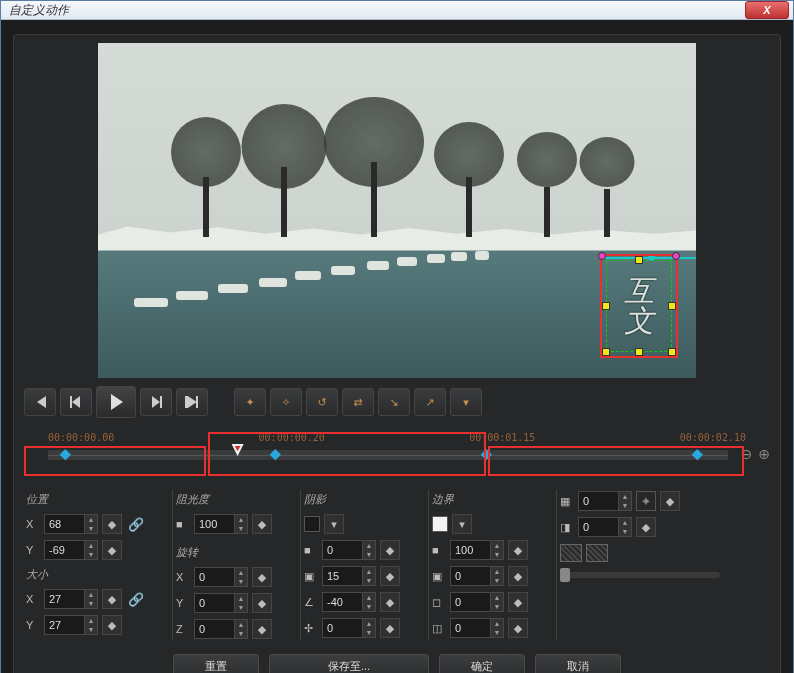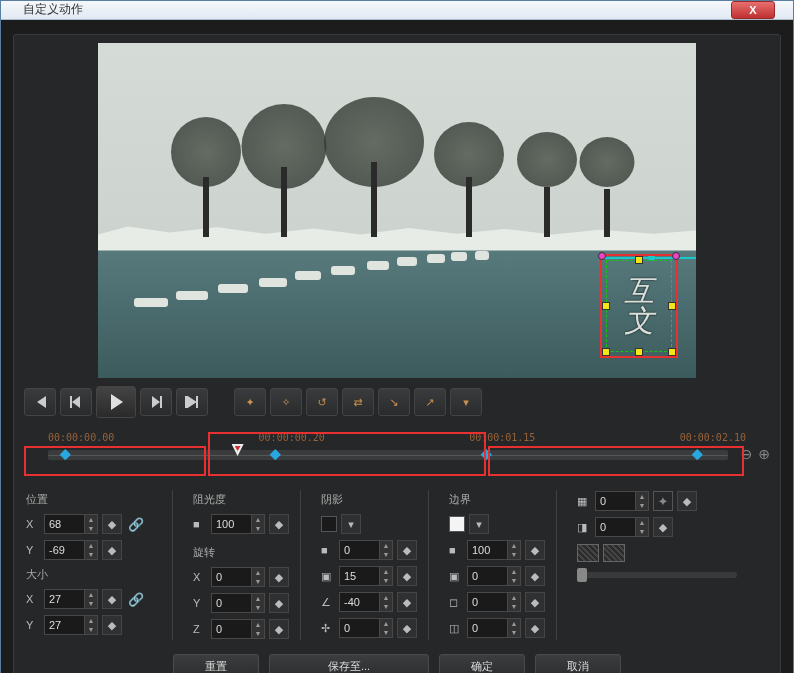--- a/index.html
+++ b/index.html
@@ -1,18 +1,18 @@
 <!DOCTYPE html>
 <html><head>
 <meta charset="utf-8">
 <style>
   * { box-sizing: border-box; margin: 0; padding: 0; }
   body { font-family: "Microsoft YaHei", Arial, sans-serif; font-size: 11px; background: #fff; }
   .window { width: 794px; height: 673px; border: 1px solid #5a7ea0; display: flex; flex-direction: column; }
-  .titlebar { height: 26px; background: linear-gradient(#f5f8fb, #e1e9f3); display: flex; align-items: flex-start; padding: 0 18px; border-bottom: 1px solid #aabbce; }
+  .titlebar { height: 26px; background: linear-gradient(#f5f8fb, #e1e9f3); display: flex; align-items: center; padding: 0 4px; border-bottom: 1px solid #aabbce; font-style: italic; }
   .titlebar .title { flex: 1; color: #333; font-size: 12px; padding-left: 4px; }
   .closebtn { width: 44px; height: 18px; background: linear-gradient(#e87070, #c03030); border: 1px solid #9a2a2a; border-radius: 3px; display:flex; align-items:center; justify-content:center; color:#fff; font-weight:bold; font-size:11px; cursor:pointer; }
   .content { flex: 1; background: #1c1c1c; padding: 14px 12px 10px; display:flex; flex-direction:column; position:relative; }
   .inner-panel { flex:1; background:#262728; border:1px solid #3a3b3c; border-radius:3px; padding:6px 10px 8px; display:flex; flex-direction:column; }
   .preview-row { display:flex; justify-content:center; }
   .preview { width:598px; height:335px; background:#000; margin-top:2px; position:relative; overflow:hidden; }
   .sky { position:absolute; inset:0; background:linear-gradient(#d5dcd8, #cdd4cf 55%, #b4bdb6); }
   .water { position:absolute; left:0; right:0; top:58%; bottom:0; background:linear-gradient(#5a7d7f, #3c5b5d); }
   .snowbank { position:absolute; left:0; right:0; top:50%; height:40px; background:#e8ece7; clip-path:polygon(0 60%,5% 40%,12% 55%,20% 42%,28% 58%,36% 45%,44% 60%,52% 44%,60% 58%,68% 46%,76% 60%,84% 48%,93% 58%,100% 50%,100% 100%,0 100%); }
   .tree { position:absolute; bottom:42%; width:1px; }
@@ -38,23 +38,23 @@
   .tl-labels { display:flex; justify-content:space-between; color:#98623a; font-size:10px; padding:0 24px; font-family:monospace; }
   .tl-track { position:absolute; top:18px; left:24px; right:42px; height:10px; background:#3a3b3c; border-radius:2px; }
   .tl-track::before { content:""; position:absolute; left:0; right:0; top:50%; height:1px; background:#555; }
   .kf { position:absolute; top:0; width:8px; height:8px; background:#28a8e0; transform:rotate(45deg) translateY(1px); }
   .playhead { position:absolute; top:-6px; width:12px; height:12px; background:#eee; clip-path:polygon(0 0,100% 0,50% 100%); }
   .playhead::after { content:""; position:absolute; left:3px; top:2px; width:6px; height:5px; background:#d03030; clip-path:polygon(0 0,100% 0,50% 100%); }
   .zoom-icons { position:absolute; right:0; top:14px; display:flex; gap:6px; color:#888; font-size:14px; }
   .redbox { position:absolute; border:2px solid #e83030; }
   
   .params { display:flex; gap:10px; margin-top:12px; }
-  .pcol { border-left:1px solid #404040; padding-left:20px; display:flex; flex-direction:column; gap:4px; }
+  .pcol { border-left:1px solid #404040; padding-left:3px; display:flex; flex-direction:column; gap:4px; }
   .pcol:first-child { border-left:none; padding-left:2px; }
-  .pgroup-title { color:#aaa; font-size:11px; margin-bottom:2px; margin-top:2px; }
+  .pgroup-title { color:#aaa; font-size:11px; margin-bottom:2px; margin-top:2px;font-style:italic; }
   .prow { display:flex; align-items:center; gap:4px; height:22px; }
   .plabel { color:#bbb; font-size:11px; width:14px; }
   .swatch { width:16px; height:16px; border:1px solid #555; }
   .num-input { display:flex; height:20px; }
   .num-input input { width:40px; background:#1a1a1a; border:1px solid #484848; color:#ddd; font-size:11px; padding:0 4px; border-right:none; }
   .num-input .spinners { width:14px; display:flex; flex-direction:column; border:1px solid #484848; }
   .num-input .spinners div { flex:1; background:#333; color:#999; font-size:7px; display:flex; align-items:center; justify-content:center; cursor:pointer; }
   .icon-btn { width:20px; height:20px; background:#2f3031; border:1px solid #454545; color:#bbb; display:flex; align-items:center; justify-content:center; font-size:11px; cursor:pointer; }
   .link-icon { color:#999; font-size:13px; margin:0 2px; }
   .dir-mini { width:20px; height:20px; border:1px solid #555; position:relative; }

